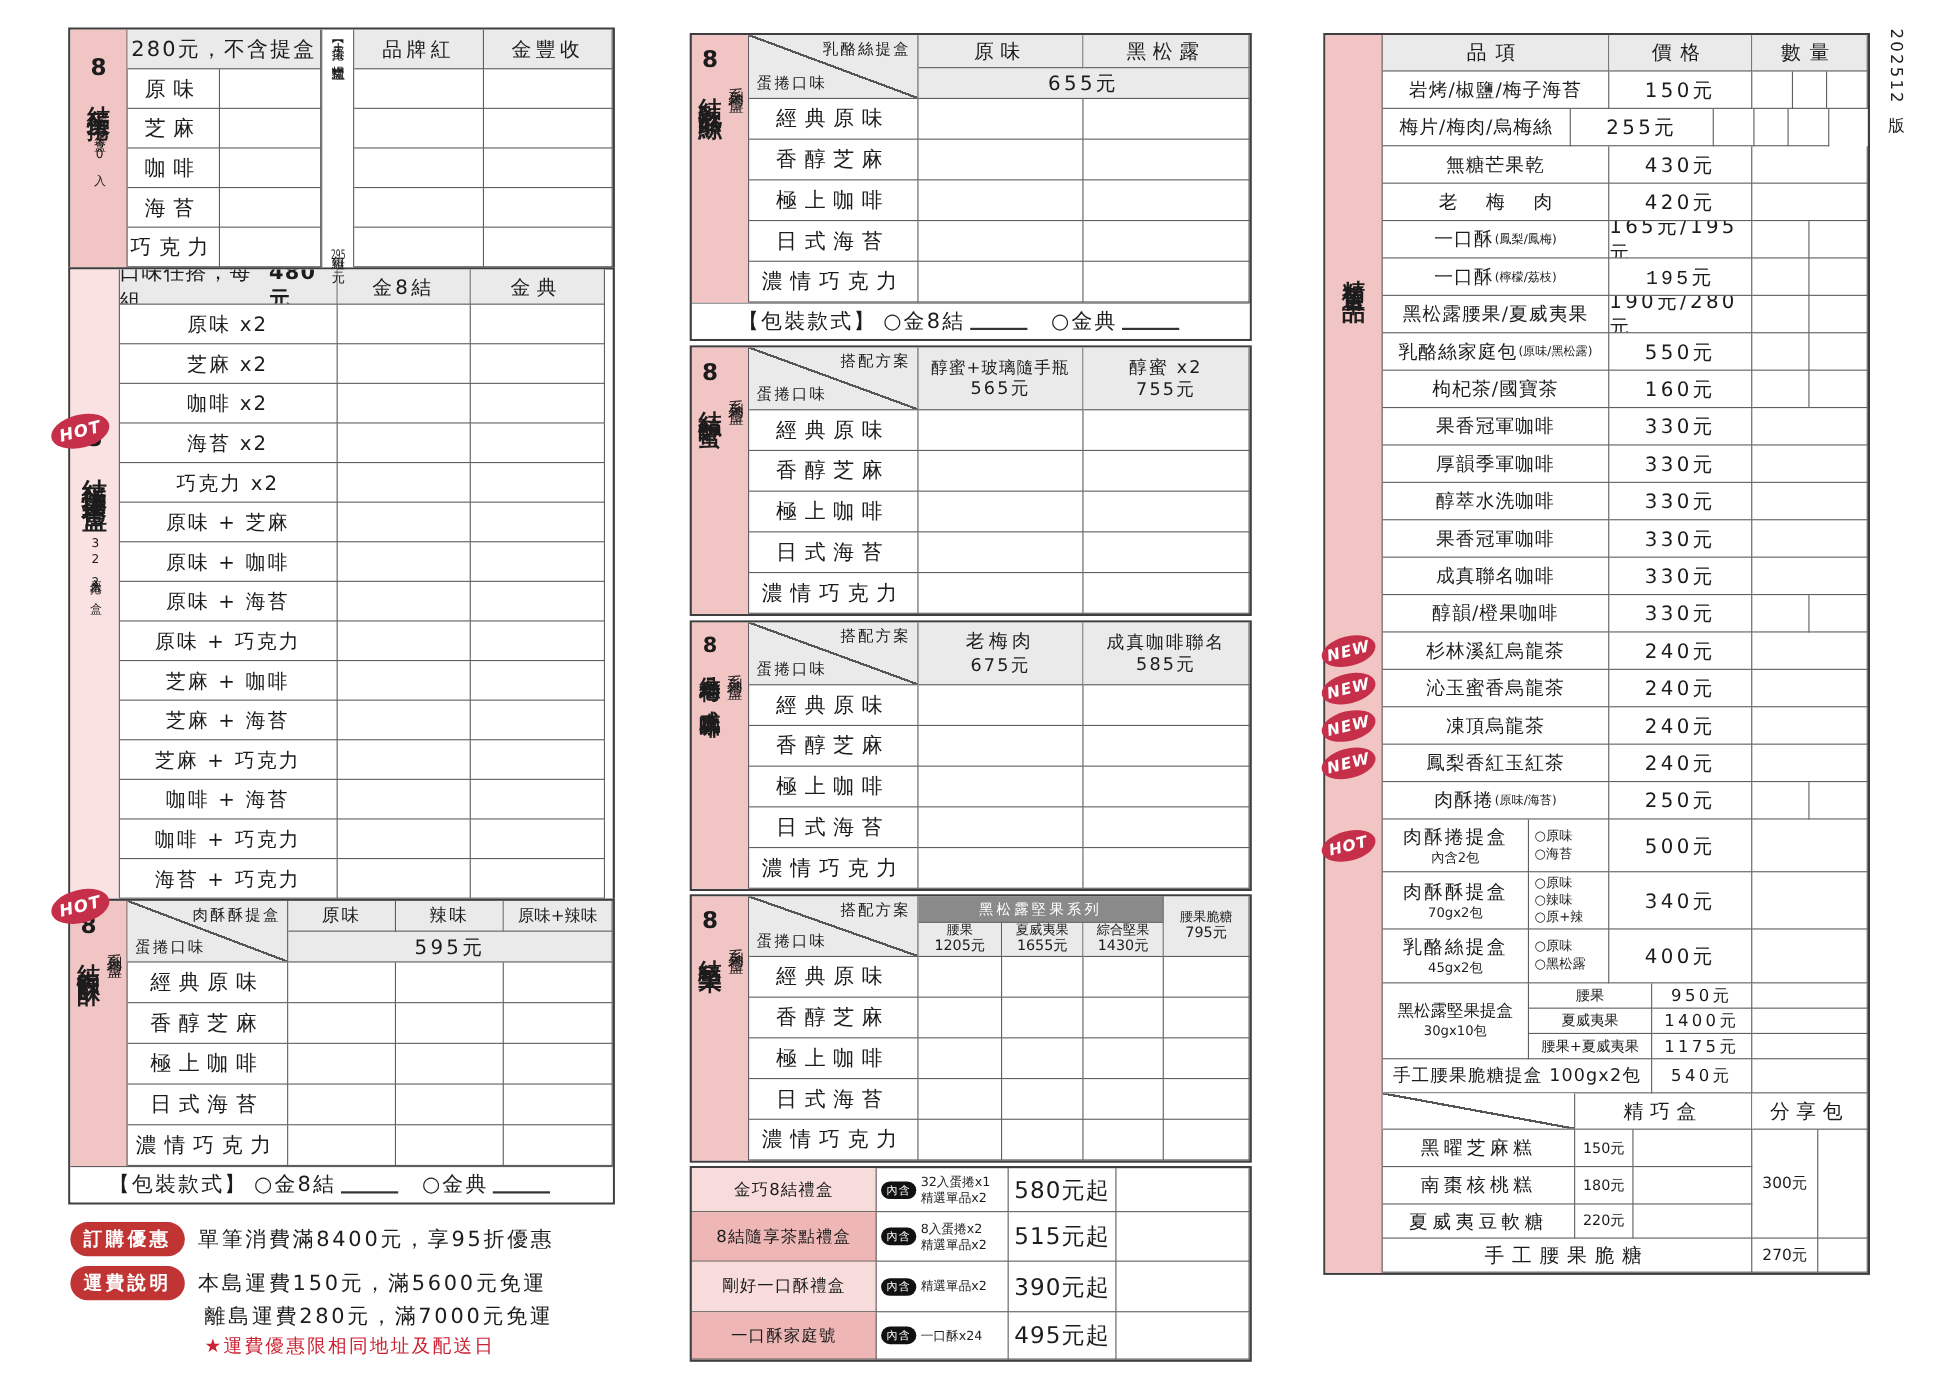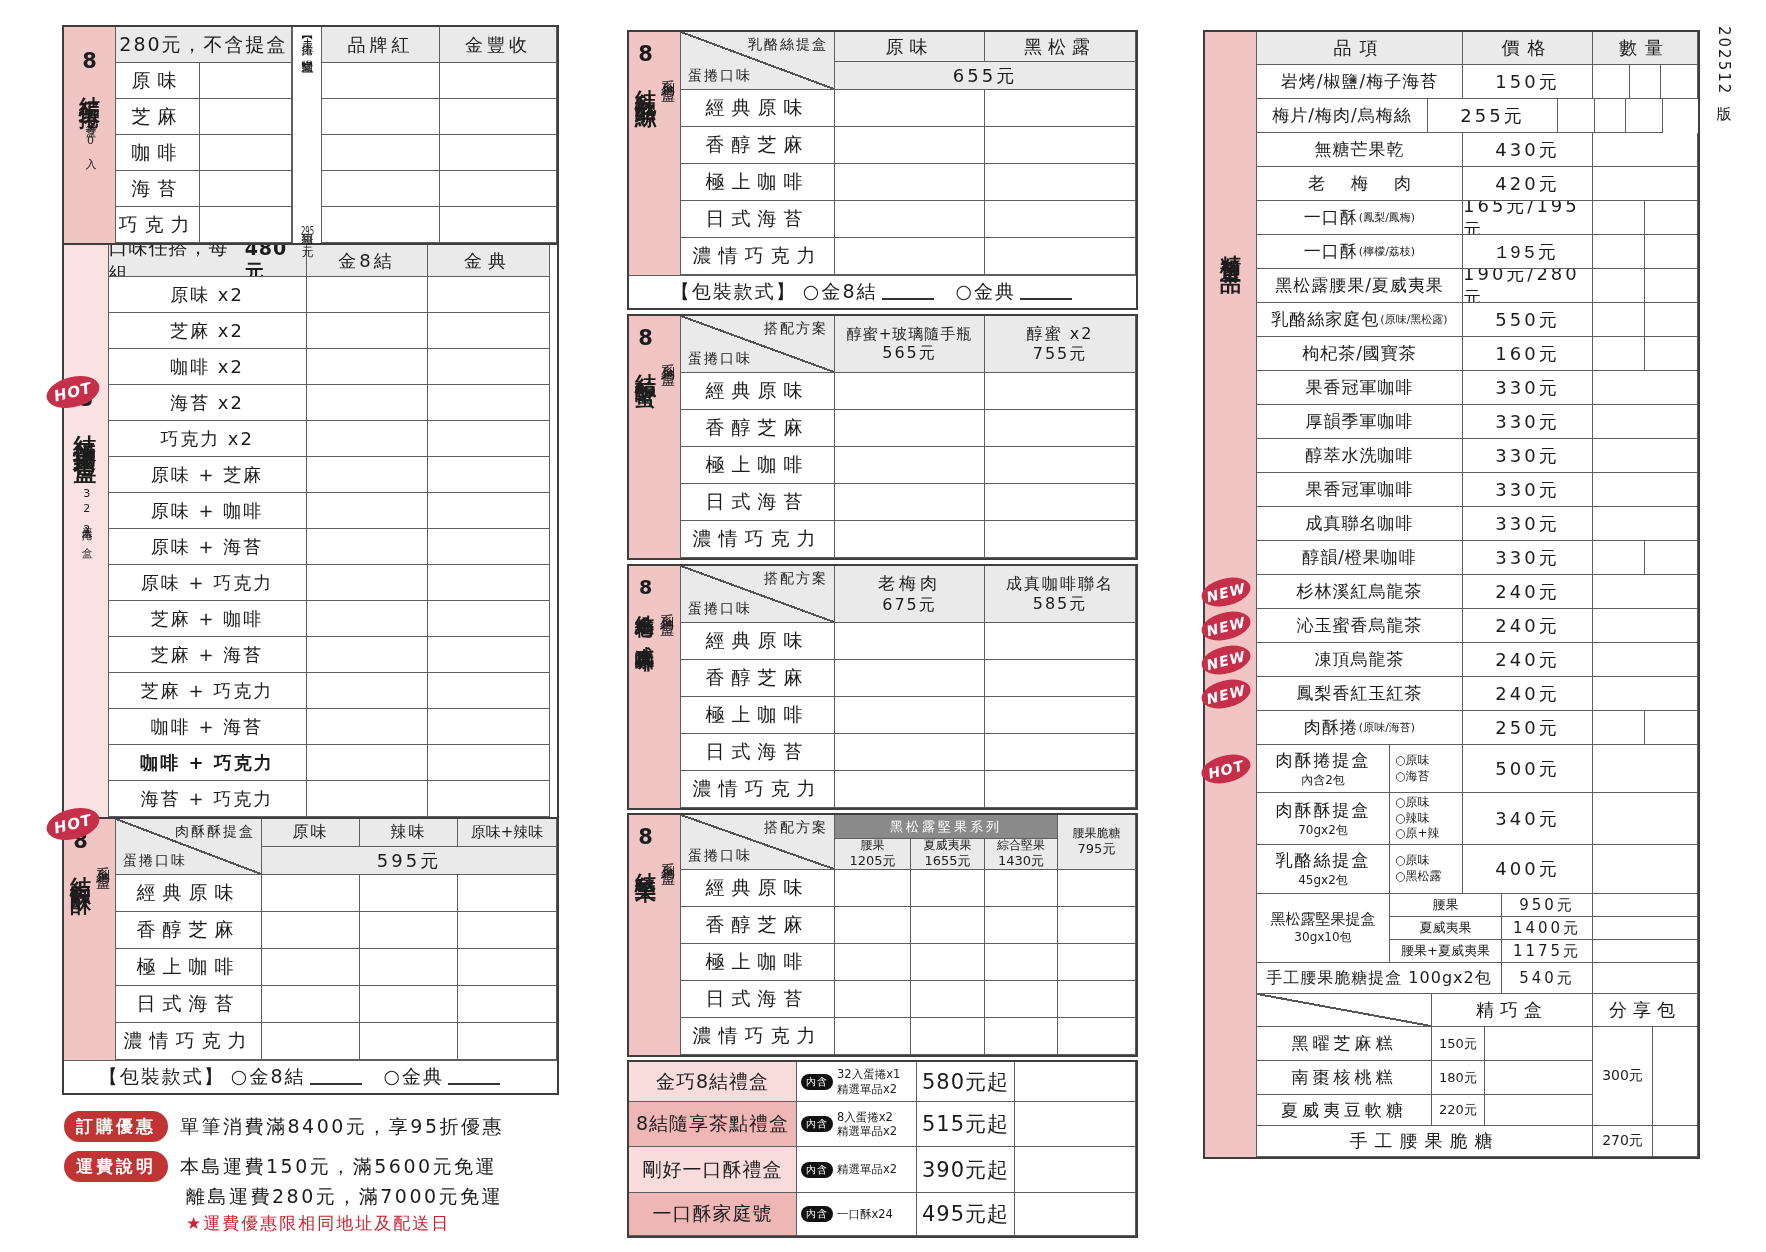--- a/index.html
+++ b/index.html
@@ -43,21 +43,21 @@
 .band{background:#8a8a8a;color:#fff;font-size:13px;letter-spacing:3px}
 .colhead{flex-direction:column;justify-content:center;line-height:1.25}
 .ch1{font-size:15px;letter-spacing:1px;text-align:center}
 .ch2{font-size:16px;letter-spacing:2px;text-align:center}
 .ch1s{font-size:12px;letter-spacing:0;text-align:center}
 .ch2s{font-size:13px;letter-spacing:0;text-align:center}
 .inb{background:#111;color:#fff;border-radius:8px;font-size:10px;padding:1px 5px;letter-spacing:1px;white-space:nowrap}
 .contents{justify-content:flex-start;padding-left:4px}
 .clines{margin-left:4px}
 .cline{font-size:11.5px;letter-spacing:0;line-height:1.25;white-space:nowrap}
-.gname{font-size:19px;letter-spacing:1px}
+.gname{font-size:15px;letter-spacing:1px}
 .gprice{font-size:21px;letter-spacing:1px}
 .tone-light{background:#f8dcdc}
 .tone-dark{background:#efb6b6}
 .iname{letter-spacing:1px;font-size:17px}
 .ntextn{white-space:nowrap}
 .spread{letter-spacing:26px;text-indent:26px}
 .inote{font-size:11px;letter-spacing:0;margin-left:1px}
 .qwrap{height:100%}
 .qcell{height:100%}
 .colc{flex-direction:column;justify-content:center}
@@ -217,21 +217,21 @@
               <div class="flex" style="height: 36px;">
                 <div class="c" style="width: 198px;">芝麻 + 巧克力</div>
                 <div class="c" style="width: 121px;"></div>
                 <div class="c" style="width: 122px;"></div>
               </div>
               <div class="flex" style="height: 36px;">
                 <div class="c" style="width: 198px;">咖啡 + 海苔</div>
                 <div class="c" style="width: 121px;"></div>
                 <div class="c" style="width: 122px;"></div>
               </div>
-              <div class="flex" style="height: 36px; font-weight: bold;">
+              <div class="flex" style="height: 36px;">
                 <div class="c" style="width: 198px;">咖啡 + 巧克力</div>
                 <div class="c" style="width: 121px;"></div>
                 <div class="c" style="width: 122px;"></div>
               </div>
               <div class="flex" style="height: 36px;">
                 <div class="c" style="width: 198px;">海苔 + 巧克力</div>
                 <div class="c" style="width: 121px;"></div>
                 <div class="c" style="width: 122px;"></div>
               </div>
             </div>

